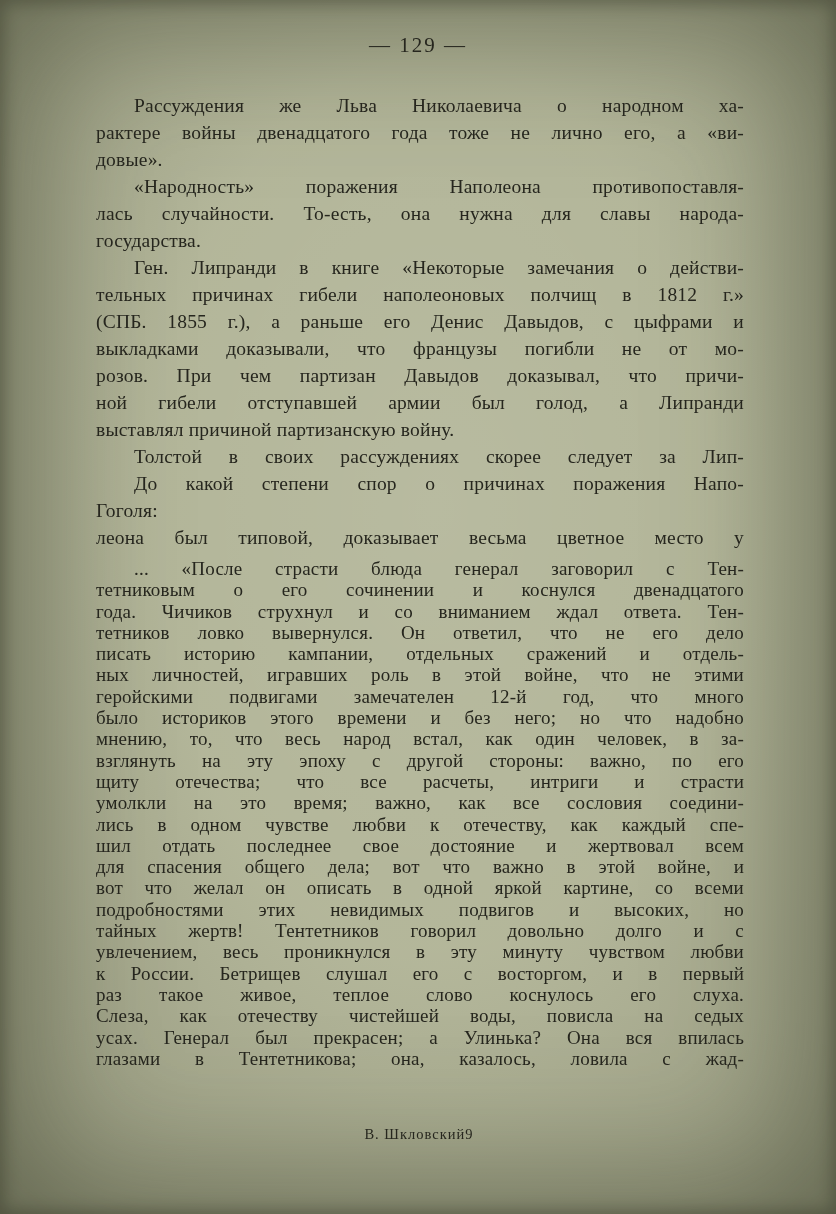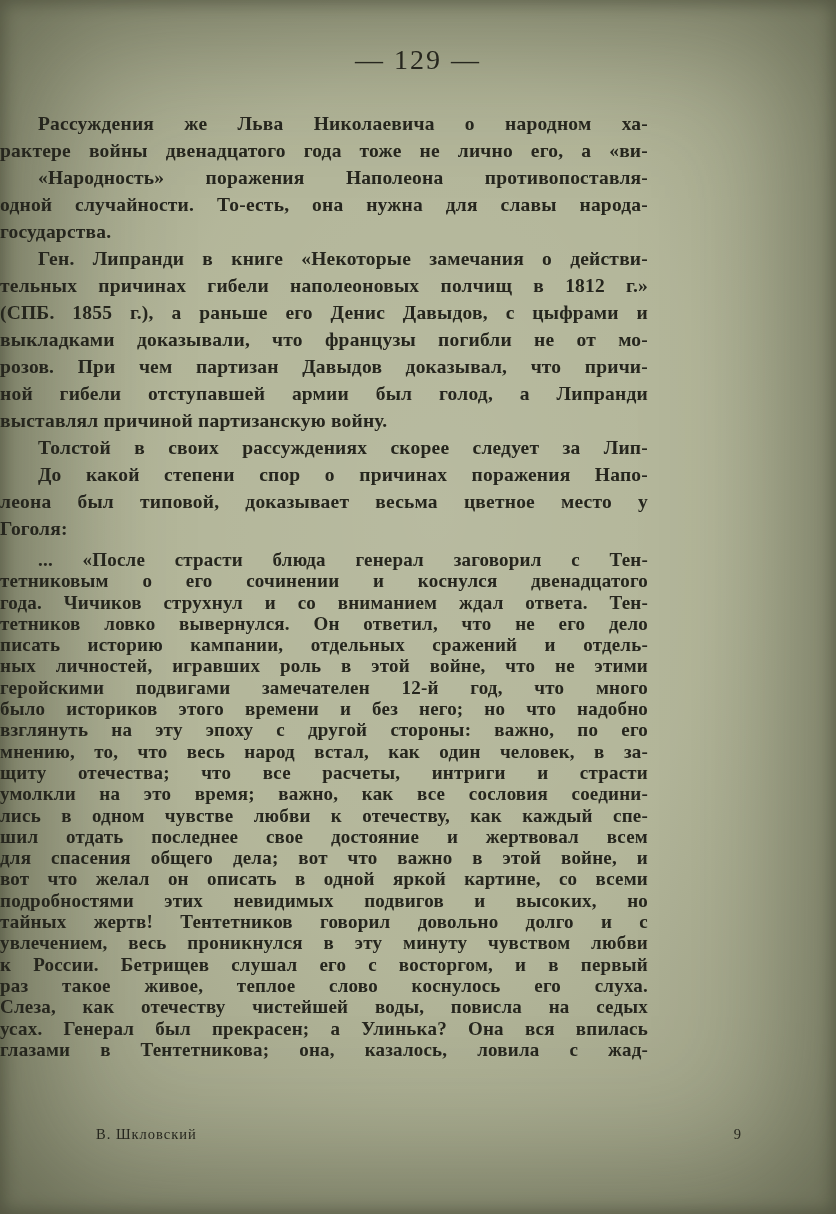--- a/index.html
+++ b/index.html
@@ -16,28 +16,28 @@
       radial-gradient(ellipse at 52% 42%, rgba(255,255,255,0.08) 0%, rgba(255,255,255,0.02) 45%, rgba(20,22,10,0.18) 100%),
       var(--paper, #b2b598);
     box-shadow:
       inset 0 0 140px 30px rgba(52,55,36,0.50),
       inset 0 0 16px 4px rgba(28,30,18,0.35);
     font-family: "Liberation Serif", "DejaVu Serif", serif;
     color: var(--ink, #26261e);
   }
   .page-number {
     text-align: center;
-    padding-top: 44px;
-    font-size: 28px;
+    padding-top: 33px;
+    font-size: 21px;
     letter-spacing: 2px;
   }
   .text-block {
     width: 648px;
+    margin-left: 96px;
     margin-top: 34px;
-    font-weight: bold;
   }
   .paragraph { margin: 0; }
   .paragraph.tight { margin-top: 7px; }
   .line {
     font-size: 19.5px;
     line-height: 27px;
     letter-spacing: 0.2px;
     text-align: justify;
     text-align-last: justify;
     white-space: normal;
@@ -47,69 +47,70 @@
     line-height: 21.3px;
   }
   .line.first { text-indent: 38px; }
   .paragraph:not(.justify-last) .line.last { text-align-last: left; }
   .footer {
     position: absolute;
     left: 96px;
     right: 94px;
     top: 1126px;
     display: flex;
-    justify-content: space-between;
+    justify-content: center;
     font-size: 14.5px;
     letter-spacing: 1px;
   }
 </style>
 </head>
 <body>
 
 <div class="page">
   <div class="page-number">— 129 —</div>
 
   <div class="text-block">
       <div class="paragraph">
         <div class="line first">Рассуждения же Льва Николаевича о народном ха-</div>
         <div class="line">рактере войны двенадцатого года тоже не лично его, а «ви-</div>
+        <div class="line last">довые».</div>
       </div>
       <div class="paragraph">
         <div class="line first">«Народность» поражения Наполеона противопоставля-</div>
-        <div class="line">одной случайности. То-есть, она нужна для славы народа-</div>
+        <div class="line">лась случайности. То-есть, она нужна для славы народа-</div>
         <div class="line last">государства.</div>
       </div>
       <div class="paragraph">
         <div class="line first">Ген. Липранди в книге «Некоторые замечания о действи-</div>
         <div class="line">тельных причинах гибели наполеоновых полчищ в 1812 г.»</div>
         <div class="line">(СПБ. 1855 г.), а раньше его Денис Давыдов, с цыфрами и</div>
         <div class="line">выкладками доказывали, что французы погибли не от мо-</div>
         <div class="line">розов. При чем партизан Давыдов доказывал, что причи-</div>
         <div class="line">ной гибели отступавшей армии был голод, а Липранди</div>
         <div class="line last">выставлял причиной партизанскую войну.</div>
       </div>
       <div class="paragraph">
         <div class="line first">Толстой в своих рассуждениях скорее следует за Лип-</div>
       </div>
       <div class="paragraph">
         <div class="line first">До какой степени спор о причинах поражения Напо-</div>
+        <div class="line last">Гоголя:</div>
         <div class="line">леона был типовой, доказывает весьма цветное место у</div>
-        <div class="line last">Гоголя:</div>
       </div>
       <div class="paragraph tight justify-last">
         <div class="line first">... «После страсти блюда генерал заговорил с Тен-</div>
         <div class="line">тетниковым о его сочинении и коснулся двенадцатого</div>
         <div class="line">года. Чичиков струхнул и со вниманием ждал ответа. Тен-</div>
         <div class="line">тетников ловко вывернулся. Он ответил, что не его дело</div>
         <div class="line">писать историю кампании, отдельных сражений и отдель-</div>
         <div class="line">ных личностей, игравших роль в этой войне, что не этими</div>
         <div class="line">геройскими подвигами замечателен 12-й год, что много</div>
         <div class="line">было историков этого времени и без него; но что надобно</div>
+        <div class="line">мнению, то, что весь народ встал, как один человек, в за-</div>
         <div class="line">взглянуть на эту эпоху с другой стороны: важно, по его</div>
-        <div class="line">мнению, то, что весь народ встал, как один человек, в за-</div>
         <div class="line">щиту отечества; что все расчеты, интриги и страсти</div>
         <div class="line">умолкли на это время; важно, как все сословия соедини-</div>
         <div class="line">лись в одном чувстве любви к отечеству, как каждый спе-</div>
         <div class="line">шил отдать последнее свое достояние и жертвовал всем</div>
         <div class="line">для спасения общего дела; вот что важно в этой войне, и</div>
         <div class="line">вот что желал он описать в одной яркой картине, со всеми</div>
         <div class="line">подробностями этих невидимых подвигов и высоких, но</div>
         <div class="line">тайных жертв! Тентетников говорил довольно долго и с</div>
         <div class="line">увлечением, весь проникнулся в эту минуту чувством любви</div>
         <div class="line">к России. Бетрищев слушал его с восторгом, и в первый</div>

